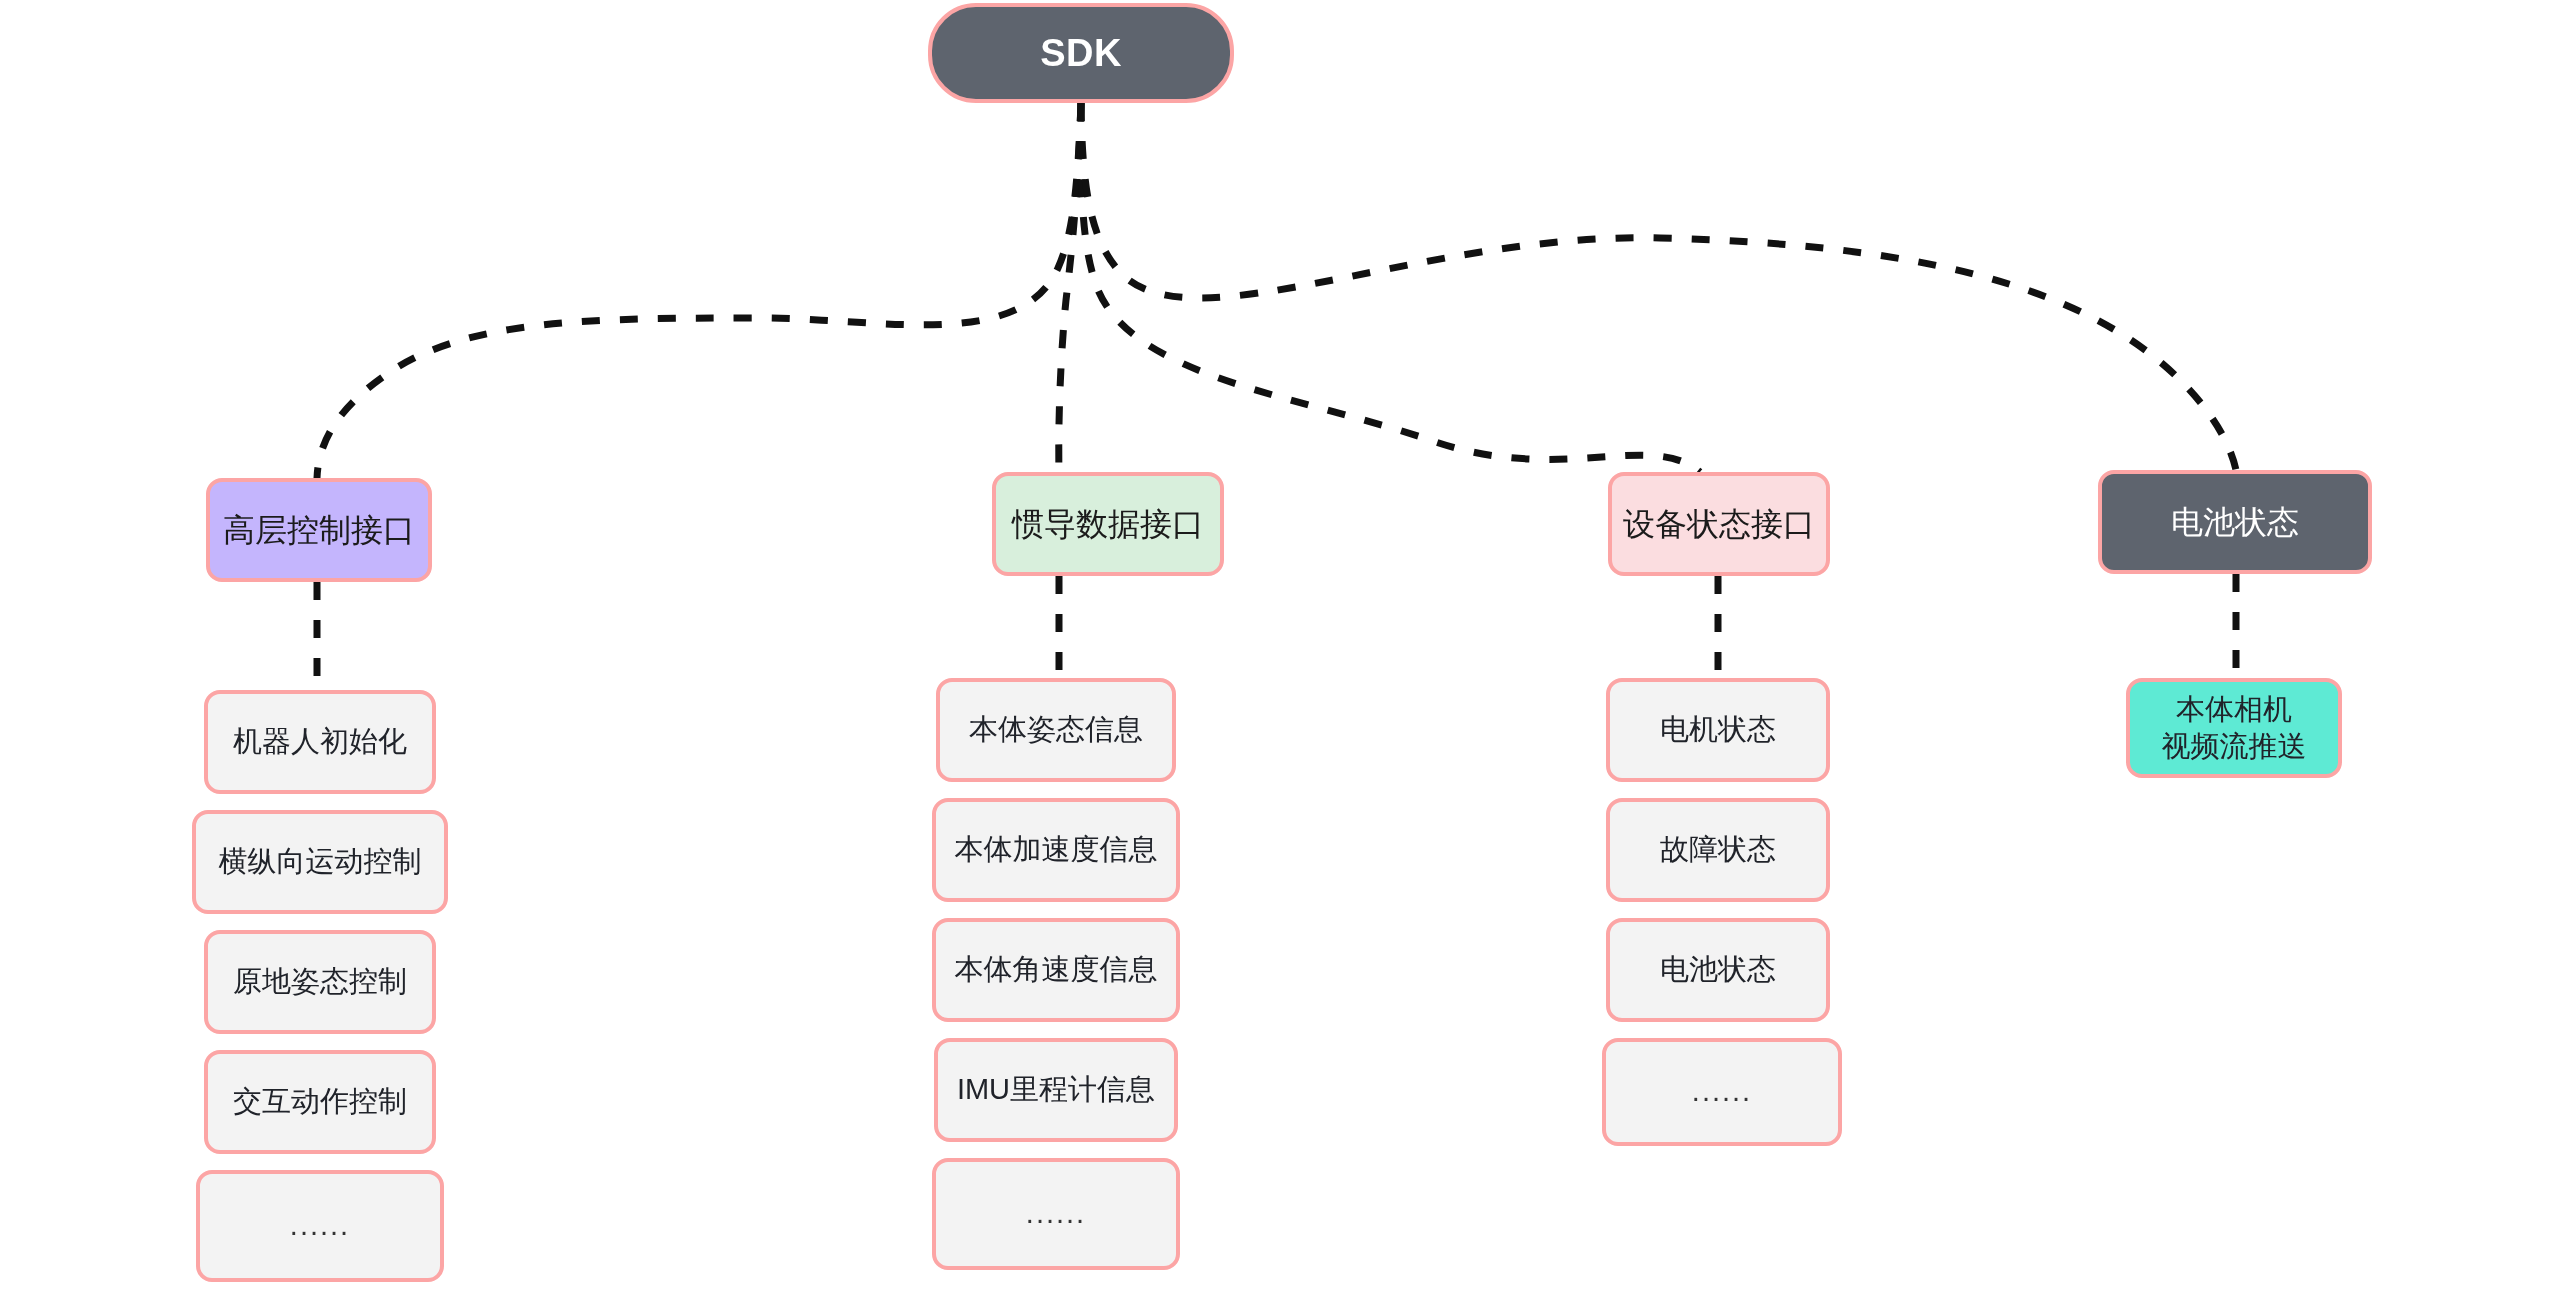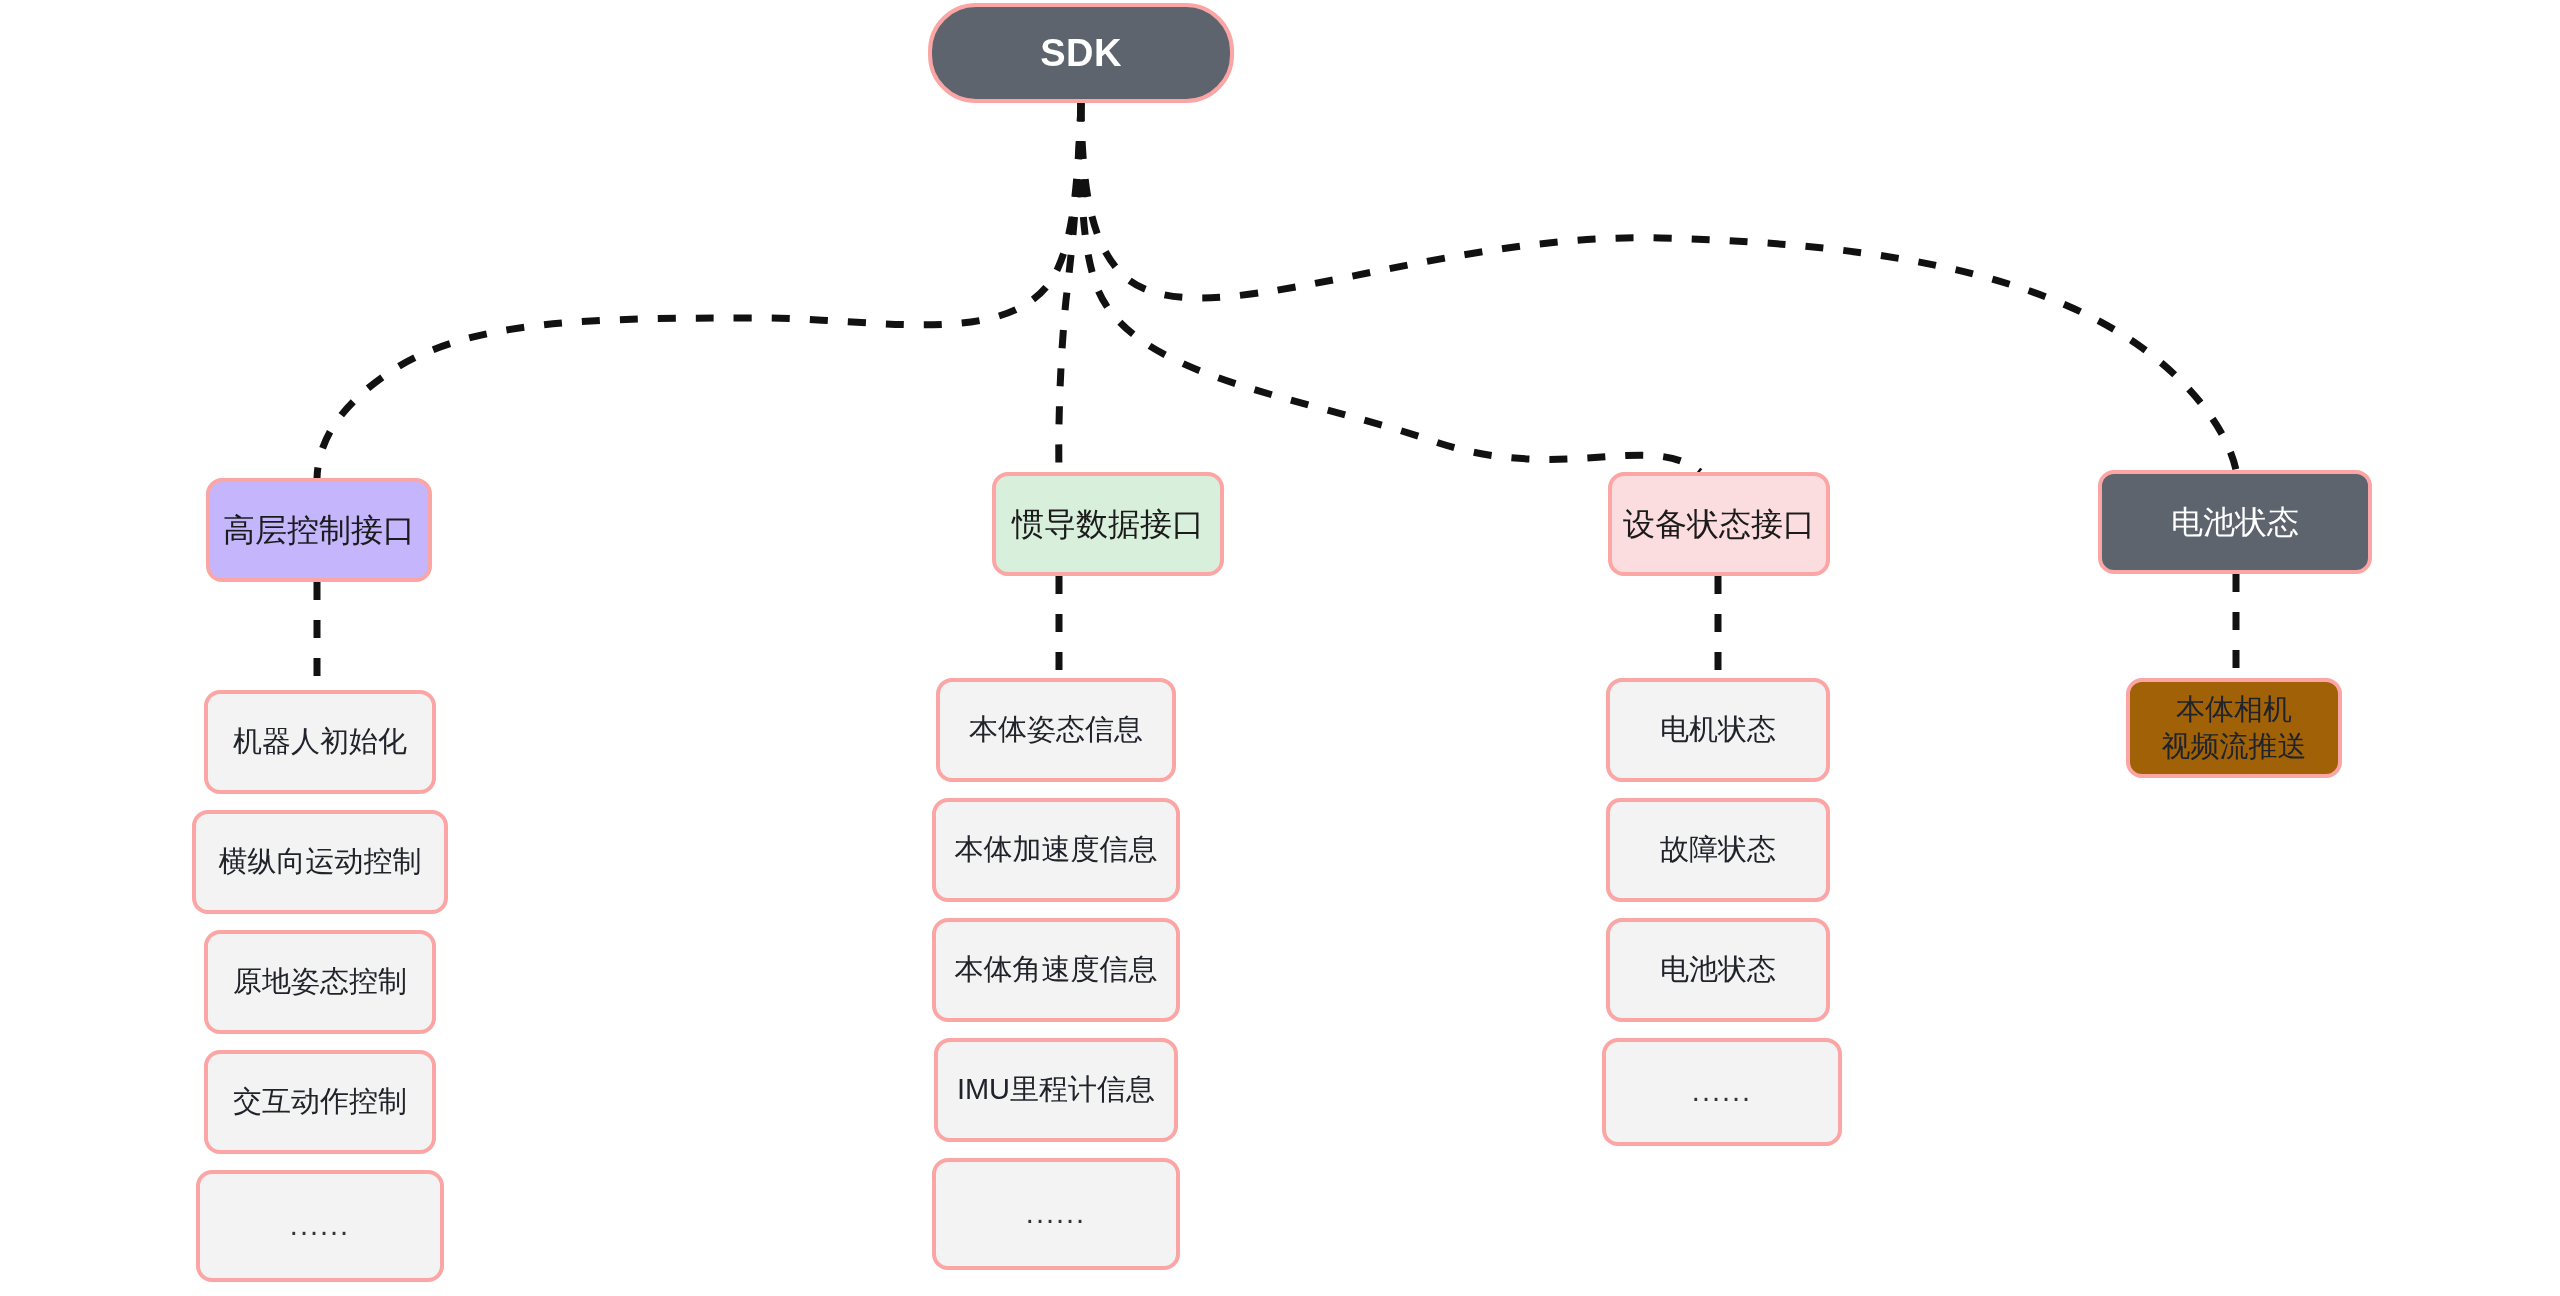--- a/index.html
+++ b/index.html
@@ -110,20 +110,20 @@
   <div class="node node-leaf" style="left: 204px; top: 1050px; width: 232px; height: 104px; background: rgb(243, 243, 243);">交互动作控制</div>
   <div class="node node-leaf leaf-ellipsis" style="left: 196px; top: 1170px; width: 248px; height: 112px; background: rgb(243, 243, 243);">......</div>
 
   <div class="node node-leaf" style="left: 936px; top: 678px; width: 240px; height: 104px; background: rgb(243, 243, 243);">本体姿态信息</div>
   <div class="node node-leaf" style="left: 932px; top: 798px; width: 248px; height: 104px; background: rgb(243, 243, 243);">本体加速度信息</div>
   <div class="node node-leaf" style="left: 934px; top: 1038px; width: 244px; height: 104px; background: rgb(243, 243, 243);">IMU里程计信息</div>
   <div class="node node-leaf" style="left: 932px; top: 918px; width: 248px; height: 104px; background: rgb(243, 243, 243);">本体角速度信息</div>
   <div class="node node-leaf leaf-ellipsis" style="left: 932px; top: 1158px; width: 248px; height: 112px; background: rgb(243, 243, 243);">......</div>
 
   <div class="node node-leaf" style="left: 1606px; top: 678px; width: 224px; height: 104px; background: rgb(243, 243, 243);">电机状态</div>
-  <div class="node node-leaf" style="left: 1606px; top: 798px; width: 224px; height: 104px; background: rgb(243, 243, 243); border-radius: 14px;">故障状态</div>
+  <div class="node node-leaf" style="left: 1606px; top: 798px; width: 224px; height: 104px; background: rgb(243, 243, 243);">故障状态</div>
   <div class="node node-leaf" style="left: 1606px; top: 918px; width: 224px; height: 104px; background: rgb(243, 243, 243);">电池状态</div>
   <div class="node node-leaf leaf-ellipsis" style="left: 1602px; top: 1038px; width: 240px; height: 108px; background: rgb(243, 243, 243);">......</div>
 
-  <div class="node node-leaf" style="left: 2126px; top: 678px; width: 216px; height: 100px; background: #a16207;">本体相机
+  <div class="node node-leaf" style="left: 2126px; top: 678px; width: 216px; height: 100px; background: #5eead4;">本体相机
 视频流推送</div>
 
 </div>
 
 </body></html>

